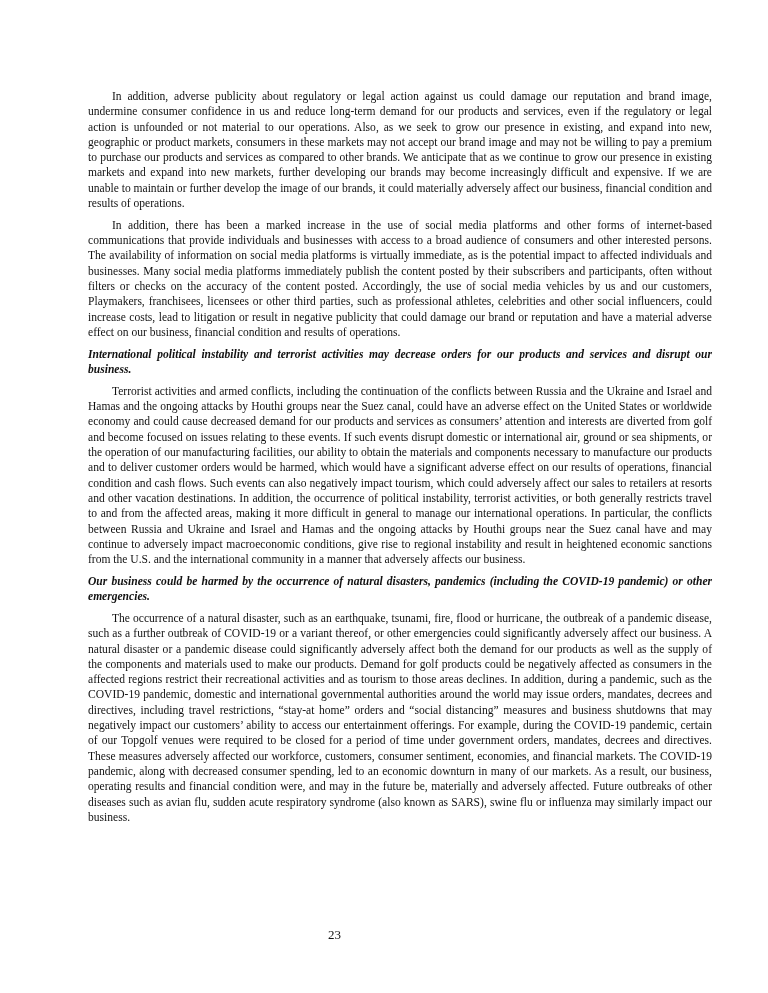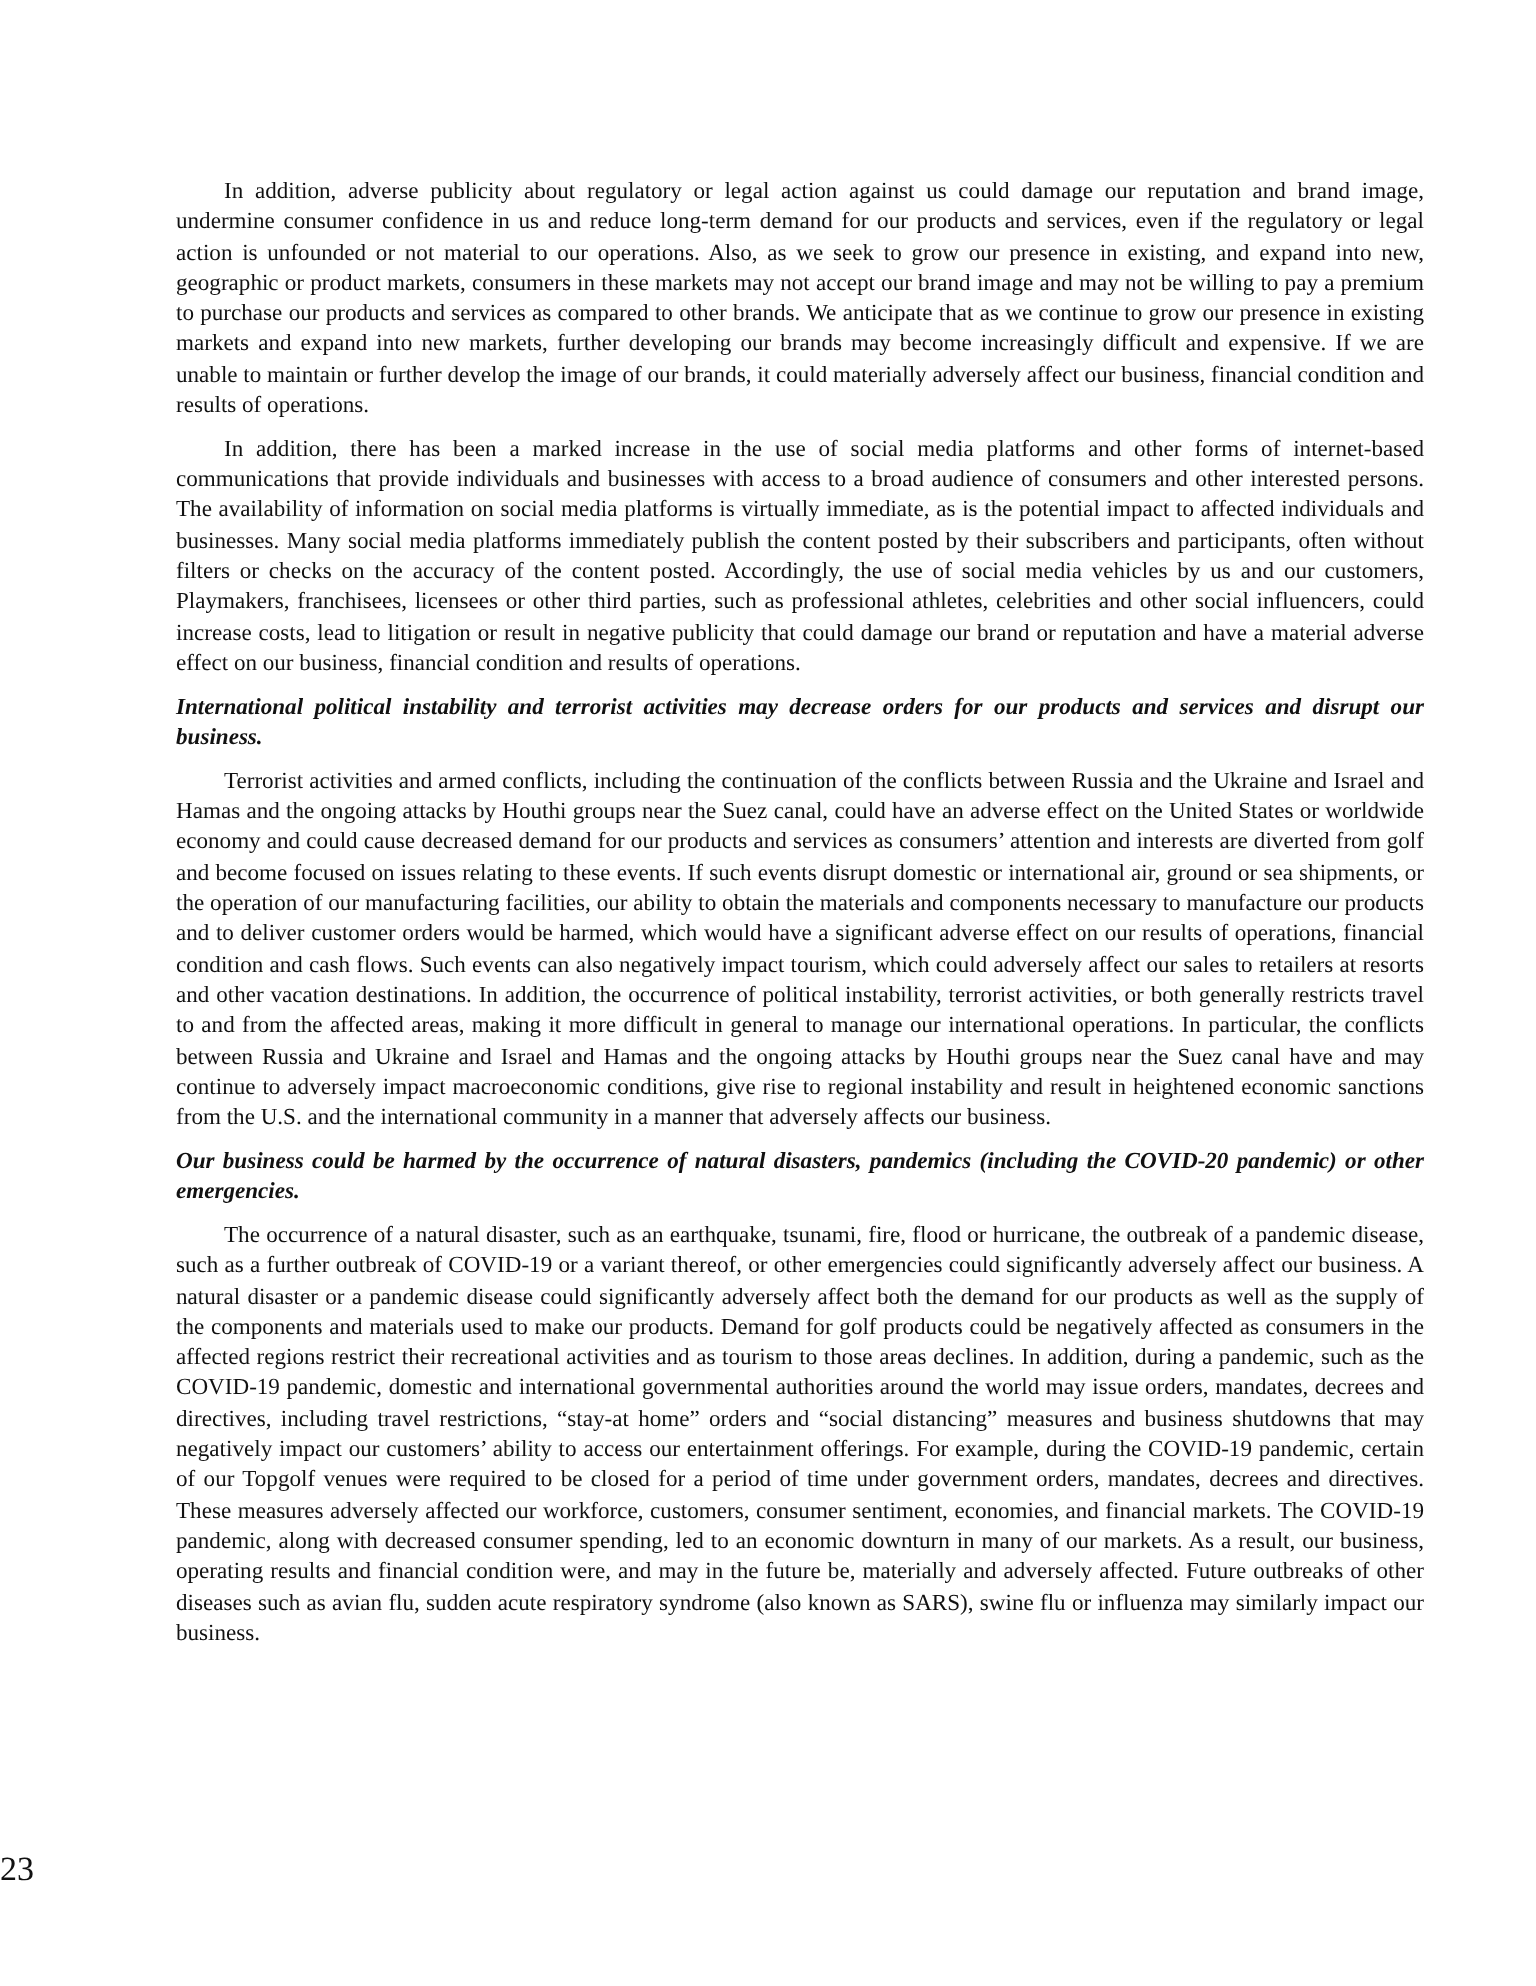--- a/index.html
+++ b/index.html
@@ -35,29 +35,30 @@
       line-height: 15.3px;
       font-weight: bold;
       font-style: italic;
       text-align: justify;
     }
     .page-number {
       position: absolute;
       left: 0;
       width: 669px;
       top: 927px;
-      font-size: 17px;
+      text-align: center;
+      font-size: 13px;
       line-height: 15px;
     }
   </style>
 </head>
 <body>
 
 <div class="page">
   <p class="para">In addition, adverse publicity about regulatory or legal action against us could damage our reputation and brand image, undermine consumer confidence in us and reduce long-term demand for our products and services, even if the regulatory or legal action is unfounded or not material to our operations. Also, as we seek to grow our presence in existing, and expand into new, geographic or product markets, consumers in these markets may not accept our brand image and may not be willing to pay a premium to purchase our products and services as compared to other brands. We anticipate that as we continue to grow our presence in existing markets and expand into new markets, further developing our brands may become increasingly difficult and expensive. If we are unable to maintain or further develop the image of our brands, it could materially adversely affect our business, financial condition and results of operations.</p>
   <p class="para">In addition, there has been a marked increase in the use of social media platforms and other forms of internet-based communications that provide individuals and businesses with access to a broad audience of consumers and other interested persons. The availability of information on social media platforms is virtually immediate, as is the potential impact to affected individuals and businesses. Many social media platforms immediately publish the content posted by their subscribers and participants, often without filters or checks on the accuracy of the content posted. Accordingly, the use of social media vehicles by us and our customers, Playmakers, franchisees, licensees or other third parties, such as professional athletes, celebrities and other social influencers, could increase costs, lead to litigation or result in negative publicity that could damage our brand or reputation and have a material adverse effect on our business, financial condition and results of operations.</p>
   <p class="heading">International political instability and terrorist activities may decrease orders for our products and services and disrupt our business.</p>
   <p class="para">Terrorist activities and armed conflicts, including the continuation of the conflicts between Russia and the Ukraine and Israel and Hamas and the ongoing attacks by Houthi groups near the Suez canal, could have an adverse effect on the United States or worldwide economy and could cause decreased demand for our products and services as consumers’ attention and interests are diverted from golf and become focused on issues relating to these events. If such events disrupt domestic or international air, ground or sea shipments, or the operation of our manufacturing facilities, our ability to obtain the materials and components necessary to manufacture our products and to deliver customer orders would be harmed, which would have a significant adverse effect on our results of operations, financial condition and cash flows. Such events can also negatively impact tourism, which could adversely affect our sales to retailers at resorts and other vacation destinations. In addition, the occurrence of political instability, terrorist activities, or both generally restricts travel to and from the affected areas, making it more difficult in general to manage our international operations. In particular, the conflicts between Russia and Ukraine and Israel and Hamas and the ongoing attacks by Houthi groups near the Suez canal have and may continue to adversely impact macroeconomic conditions, give rise to regional instability and result in heightened economic sanctions from the U.S. and the international community in a manner that adversely affects our business.</p>
-  <p class="heading">Our business could be harmed by the occurrence of natural disasters, pandemics (including the COVID-20 pandemic) or other emergencies.</p>
+  <p class="heading">Our business could be harmed by the occurrence of natural disasters, pandemics (including the COVID-19 pandemic) or other emergencies.</p>
   <p class="para">The occurrence of a natural disaster, such as an earthquake, tsunami, fire, flood or hurricane, the outbreak of a pandemic disease, such as a further outbreak of COVID-19 or a variant thereof, or other emergencies could significantly adversely affect our business. A natural disaster or a pandemic disease could significantly adversely affect both the demand for our products as well as the supply of the components and materials used to make our products. Demand for golf products could be negatively affected as consumers in the affected regions restrict their recreational activities and as tourism to those areas declines. In addition, during a pandemic, such as the COVID-19 pandemic, domestic and international governmental authorities around the world may issue orders, mandates, decrees and directives, including travel restrictions, “stay-at home” orders and “social distancing” measures and business shutdowns that may negatively impact our customers’ ability to access our entertainment offerings. For example, during the COVID-19 pandemic, certain of our Topgolf venues were required to be closed for a period of time under government orders, mandates, decrees and directives. These measures adversely affected our workforce, customers, consumer sentiment, economies, and financial markets. The COVID-19 pandemic, along with decreased consumer spending, led to an economic downturn in many of our markets. As a result, our business, operating results and financial condition were, and may in the future be, materially and adversely affected. Future outbreaks of other diseases such as avian flu, sudden acute respiratory syndrome (also known as SARS), swine flu or influenza may similarly impact our business.</p>
 </div>
 
 <div class="page-number">23</div>
 
 </body></html>

